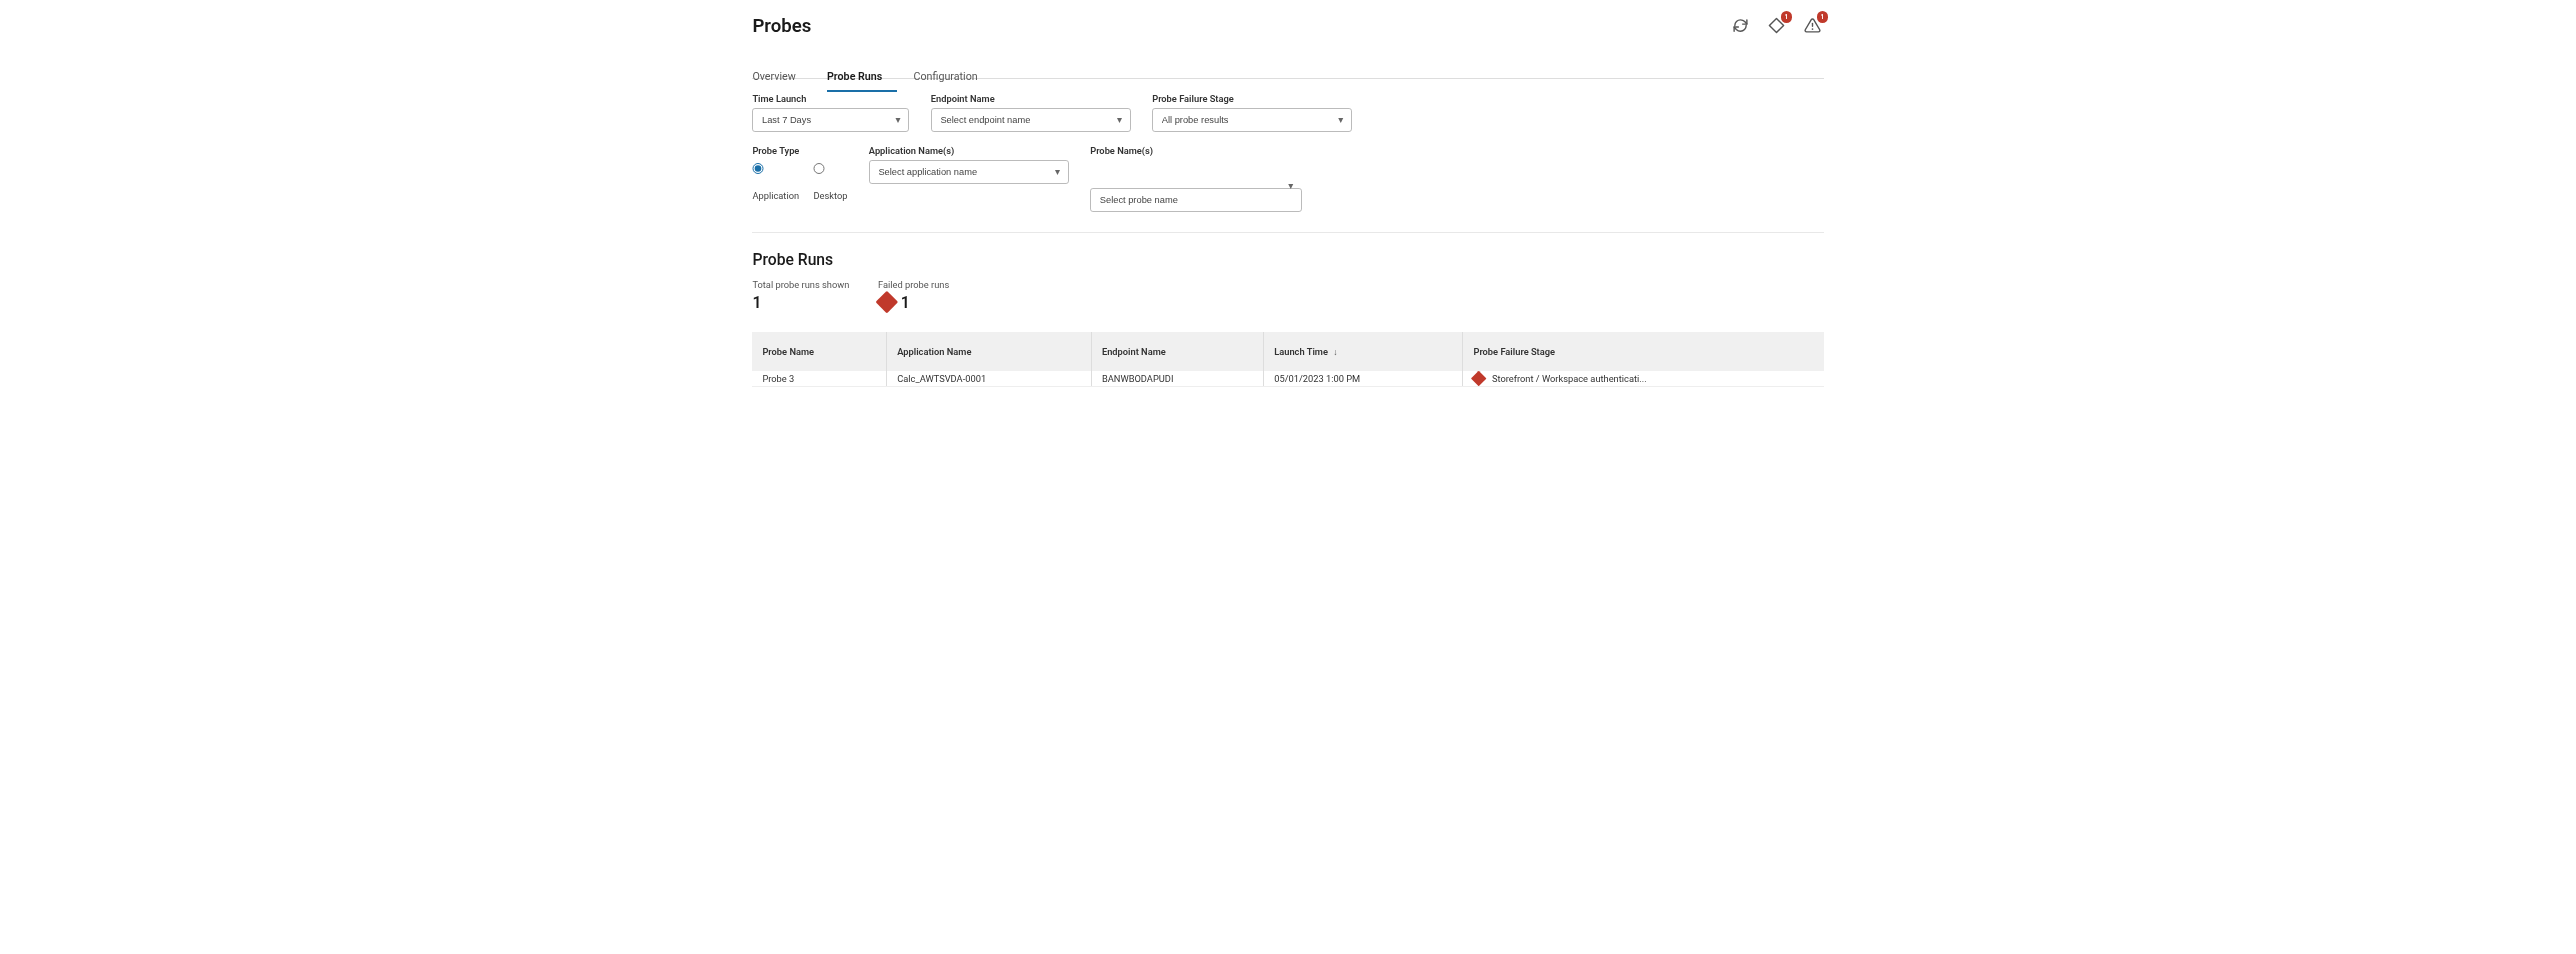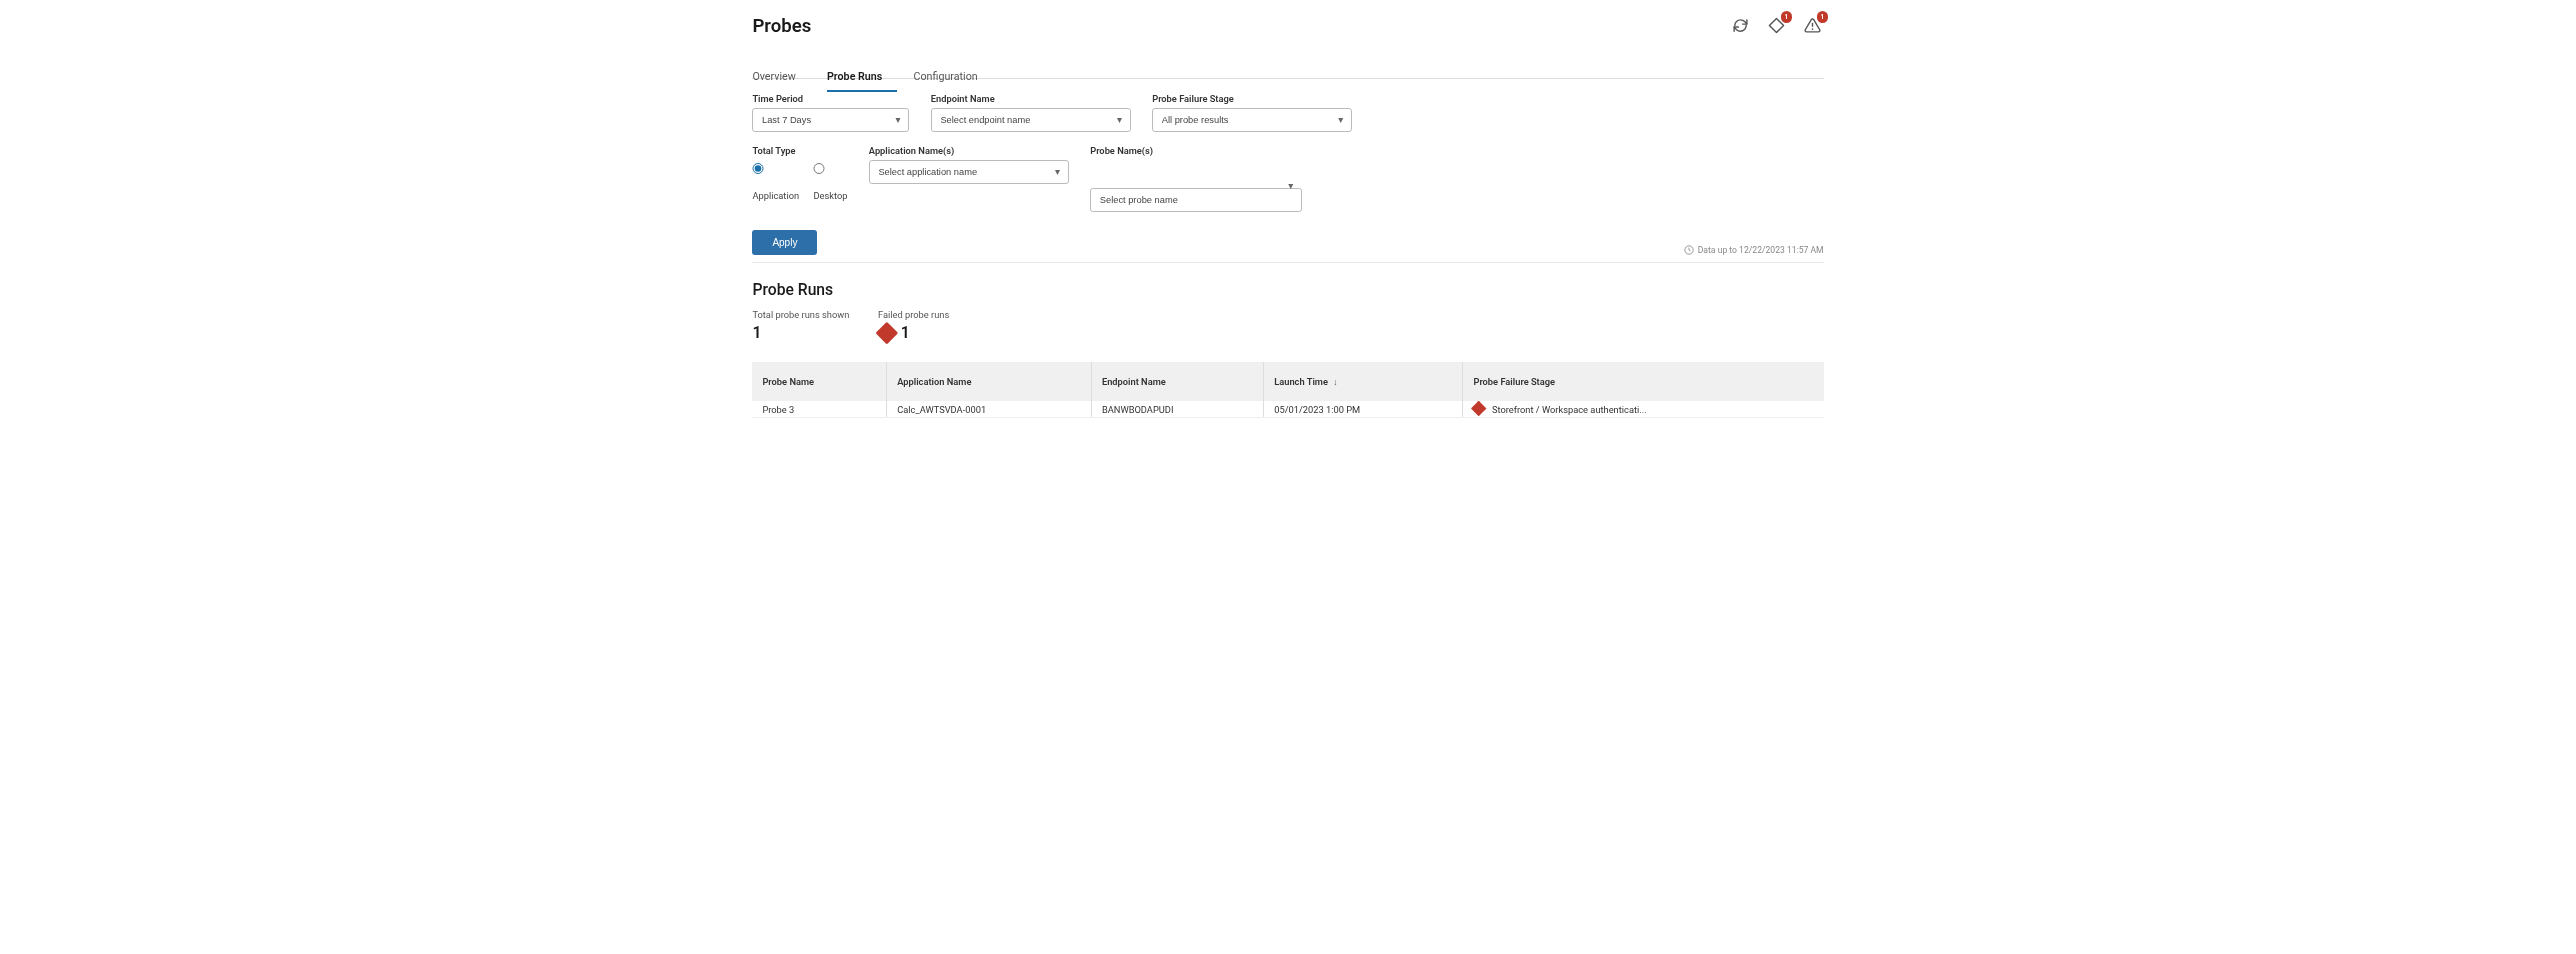--- a/index.html
+++ b/index.html
@@ -327,21 +327,21 @@
     <div class="tab">Overview</div>
     <div class="tab active">Probe Runs</div>
     <div class="tab">Configuration</div>
   </div>
 
   <div class="filter-area">
 
     <div class="filter-row">
 
       <div class="filter-group">
-        <label class="filter-label">Time Period</label>
+        <label class="filter-label">Time Launch</label>
         <div class="select-wrapper">
           <select class="select-time">
             <option>Last 1 Day</option>
             <option selected="">Last 7 Days</option>
             <option>Last 30 Days</option>
             <option>Last 90 Days</option>
           </select>
           <span class="select-chevron">▼</span>
         </div>
       </div>
@@ -367,21 +367,21 @@
             <option>Launch</option>
           </select>
           <span class="select-chevron">▼</span>
         </div>
       </div>
     </div>
 
     <div class="filter-row">
 
       <div class="filter-group">
-        <label class="filter-label">Total Type</label>
+        <label class="filter-label">Probe Type</label>
         <div class="radio-group">
           <label class="radio-item">
             <input type="radio" name="probeType" value="application" checked="" style="">
             <span>Application</span>
           </label>
           <label class="radio-item">
             <input type="radio" name="probeType" value="desktop" style="">
             <span>Desktop</span>
           </label>
         </div>
@@ -401,31 +401,20 @@
         <label class="filter-label">Probe Name(s)</label>
         <div class="select-wrapper">
           <select class="select-probe">
             <option value="" disabled="" selected="">Select probe name</option>
           </select>
           <span class="select-chevron">▼</span>
         </div>
       </div>
     </div>
 
-    <div class="filter-bottom">
-      <button class="apply-btn">Apply</button>
-      <div class="data-timestamp">
-
-        <svg width="10" height="10" viewBox="0 0 24 24" fill="none" stroke="#888" stroke-width="2">
-          <circle cx="12" cy="12" r="10"></circle>
-          <polyline points="12 6 12 12 16 14"></polyline>
-        </svg>
-        <span>Data up to 12/22/2023 11:57 AM</span>
-      </div>
-    </div>
   </div>
 
   <div class="probe-runs-section">
     <h2 class="section-title">Probe Runs</h2>
 
     <div class="stats-row">
       <div class="stat-group">
         <span class="stat-label">Total probe runs shown</span>
         <span class="stat-value">1</span>
       </div>

